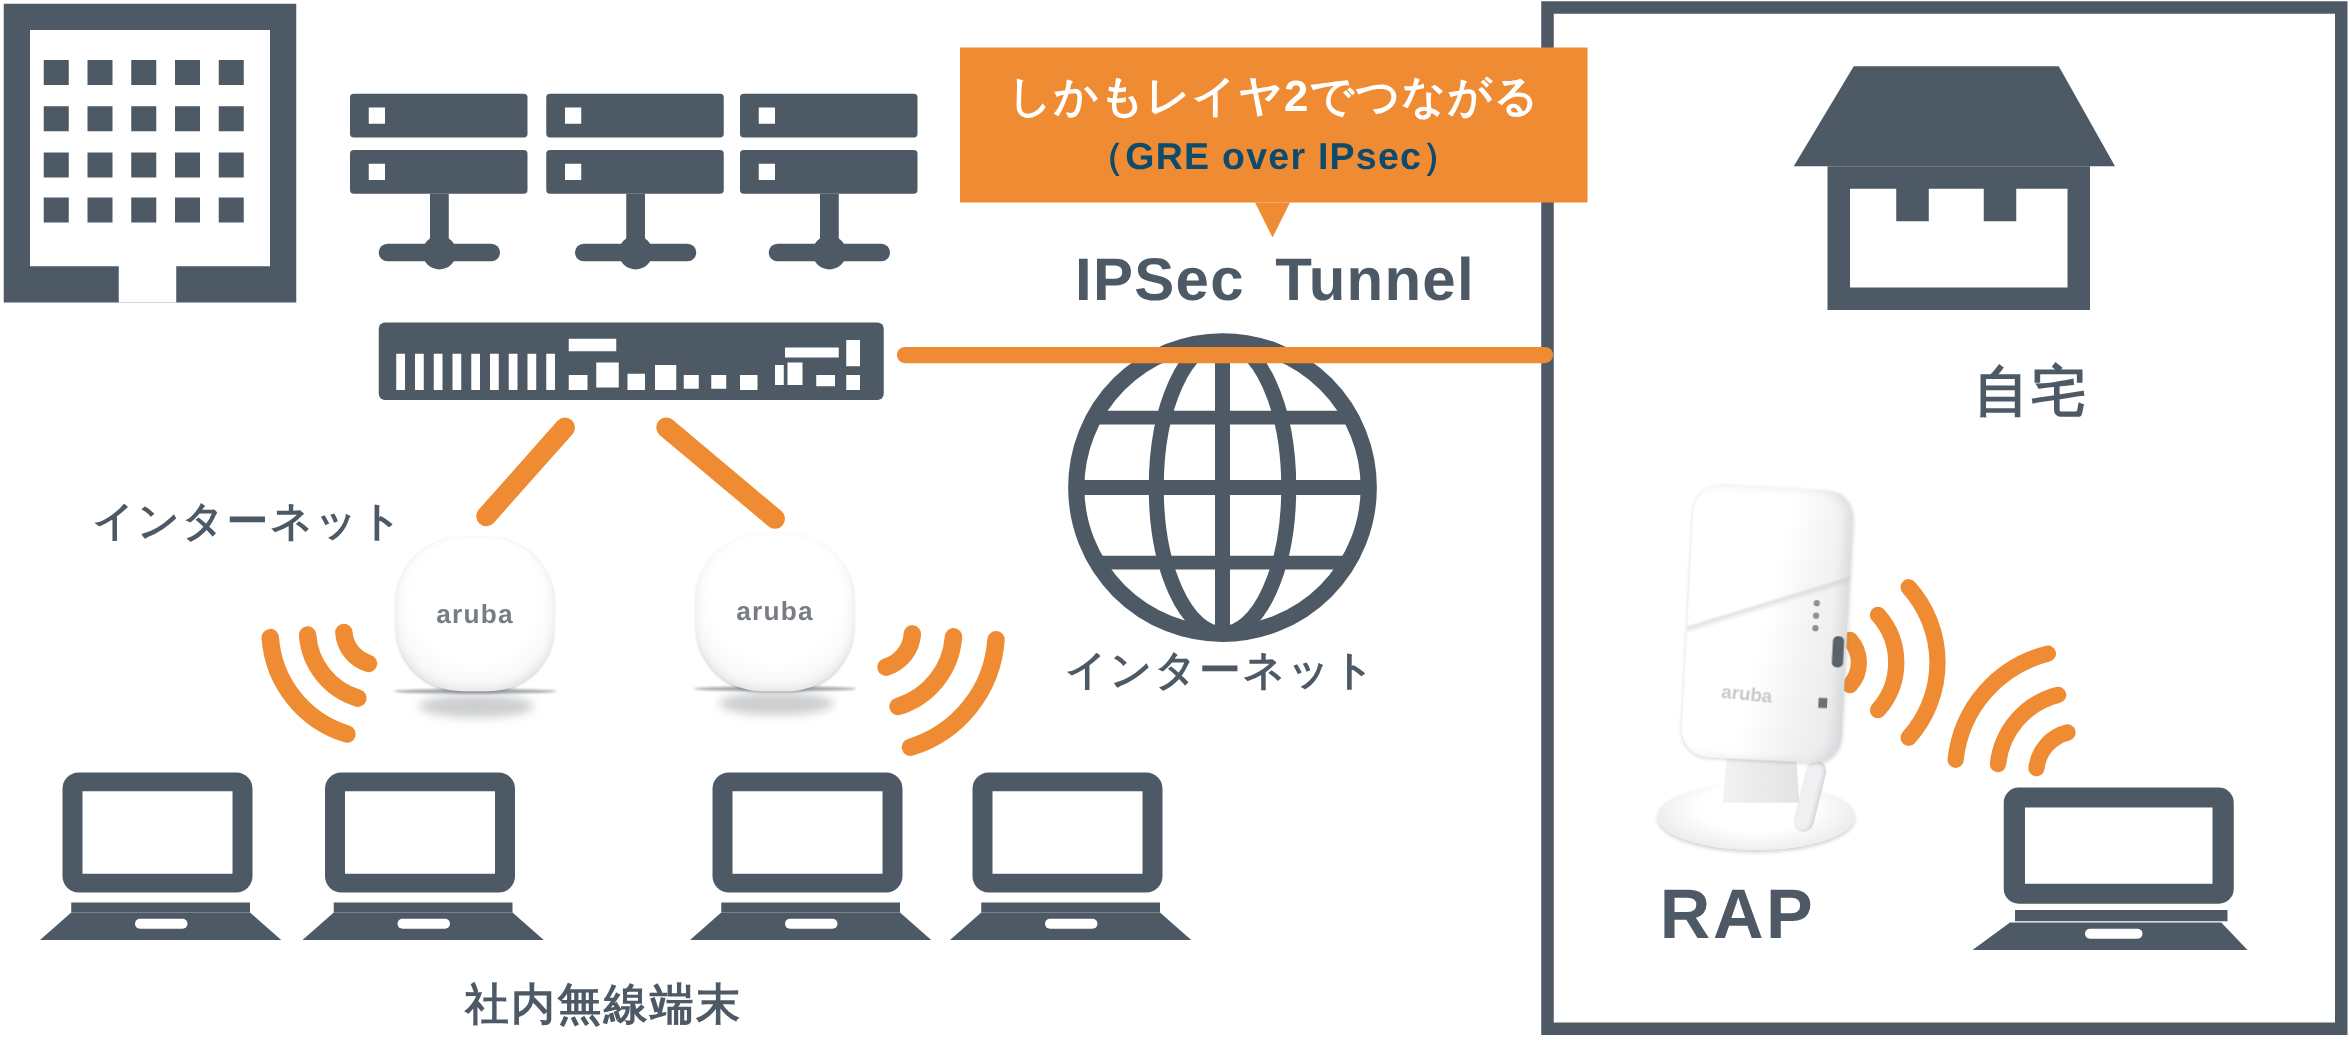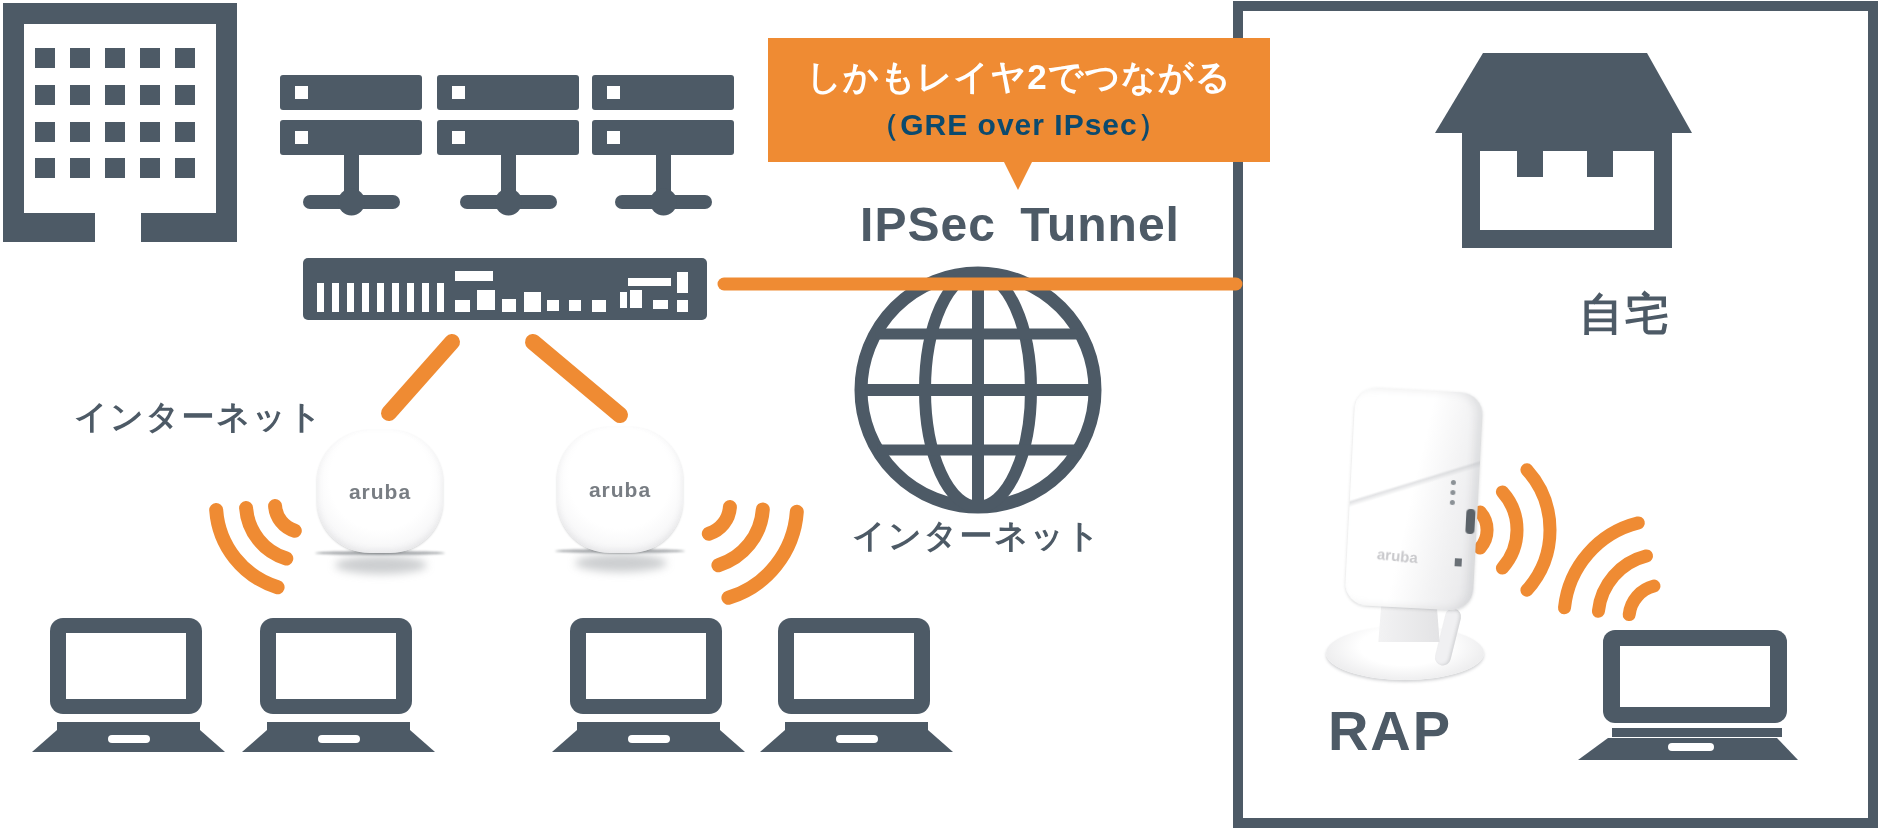--- a/index.html
+++ b/index.html
@@ -250,16 +250,17 @@
 
   <div class="callout">
     <div class="l1">しかもレイヤ2でつながる</div>
     <div class="l2">（GRE over IPsec）</div>
     <div class="callout-pointer"></div>
   </div>
 
   <div class="lbl lbl-tunnel">IPSec Tunnel</div>
   <div class="lbl lbl-internet">インターネット</div>
   <div class="lbl lbl-controller">インターネット</div>
+  <div class="lbl lbl-clients">社内無線端末</div>
   <div class="lbl lbl-home">自宅</div>
   <div class="lbl lbl-rap">RAP</div>
 
 </div>
 
 </body></html>

